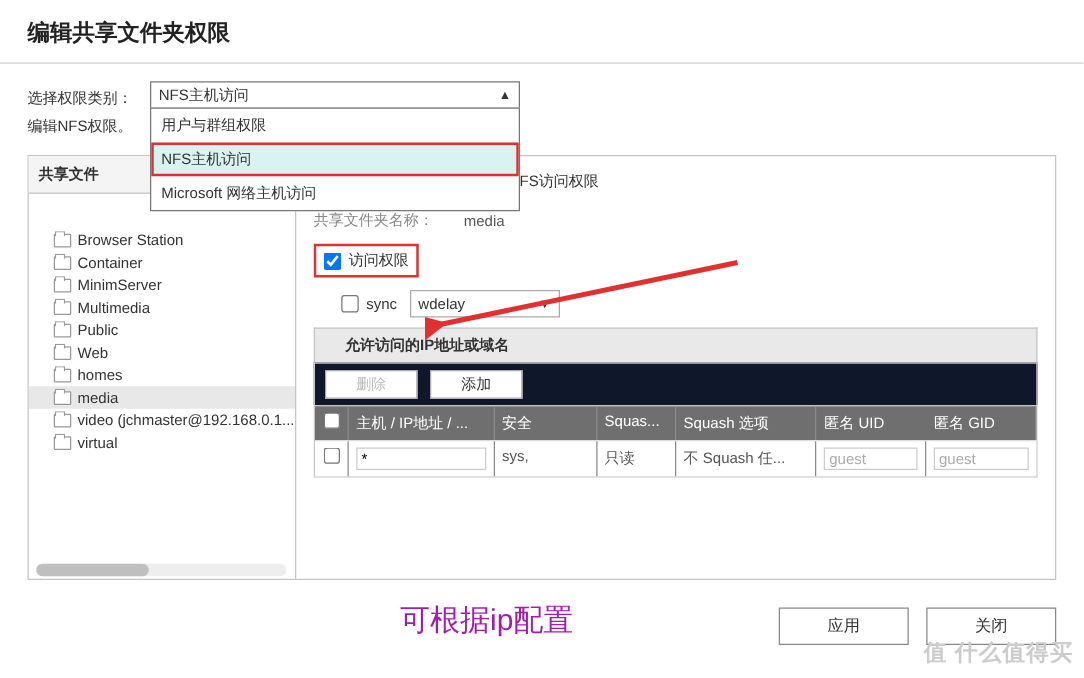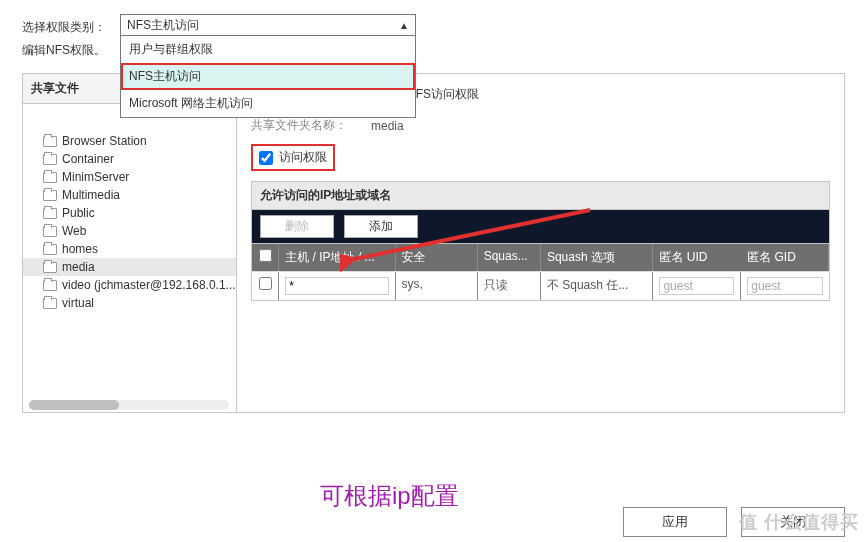--- a/index.html
+++ b/index.html
@@ -27,49 +27,50 @@
 .desc { color: #333; margin-bottom: 14px; }
 .frow { display: flex; align-items: center; margin-bottom: 10px; }
 .flabel { color: #888; width: 120px; }
 .fval { color: #555; }
 .cb-wrap { display: flex; align-items: center; gap: 6px; }
 .cb { width: 14px; height: 14px; }
 .access-box { display: inline-flex; align-items: center; gap: 6px; border: 2px solid #e03030; padding: 3px 6px; }
 .sync-row { display: flex; align-items: center; gap: 10px; padding-left: 22px; margin-bottom: 8px; }
 .mini-select { border: 1px solid #aaa; height: 22px; width: 120px; display: flex; align-items: center; justify-content: space-between; padding: 0 6px; background: #fff; }
 .secure-row { padding-left: 22px; margin-bottom: 10px; }
-.ip-section-hdr { background: #e9e9e9; padding: 5px 8px; font-weight: bold; border: 1px solid #c5c5c5; border-bottom: none; }
+.ip-section-hdr { background: #e9e9e9; padding: 5px 24px; font-weight: bold; border: 1px solid #c5c5c5; border-bottom: none; }
 .ip-toolbar { background: #0f172a; border: 1px solid #c5c5c5; border-bottom: none; padding: 5px 8px; display: flex; gap: 10px; }
 .tb-btn { border: 1px solid #aaa; background: #fff; padding: 2px 24px; cursor: pointer; font-size: 12px; }
 .tb-btn.disabled { color: #bbb; cursor: default; }
 .grid { border: 1px solid #c5c5c5; }
 .ghead { display: flex; background: #6f6f6f; color: #fff; font-size: 12px; }
 .gh, .gc { padding: 5px 6px; border-right: 1px solid #8a8a8a; overflow: hidden; text-overflow: ellipsis; white-space: nowrap; }
 .col-cb { width: 28px; text-align: center; }
 .col-host { width: 122px; }
 .col-sec { width: 86px; }
 .col-sq1 { width: 66px; }
 .col-sq2 { width: 118px; }
 .col-gid { width: 92px; }
 .col-uid { width: 92px; border-right: none; }
 .grow { display: flex; background: #fff; border-top: 1px solid #ddd; }
 .gc { color: #555; }
 .gc input[type=text] { width: 100%; border: 1px solid #ccc; padding: 1px 3px; font-size: 12px; }
-.footer { position: absolute; right: 22px; bottom: 5px; display: flex; gap: 14px; }
+.footer { position: absolute; right: 22px; bottom: 26px; display: flex; gap: 14px; }
 .btn { border: 1px solid #888; background: #fff; padding: 5px 38px; cursor: pointer; font-size: 13px; }
 .hscroll { position: absolute; left: 6px; bottom: 2px; width: 200px; height: 10px; background: #eee; border-radius: 5px; }
 .hscroll-thumb { width: 90px; height: 10px; background: #bfbfbf; border-radius: 5px; }
 .arrow-svg { position: absolute; z-index: 60; pointer-events: none; }
 .anno-text { position: absolute; color: #a21caf; font-size: 24px; z-index: 60; }
 .watermark { position: absolute; right: 8px; bottom: 8px; color: #ccc; font-size: 18px; z-index: 5; font-weight: bold; letter-spacing: 1px; }
 </style>
 </head>
 <body>
 
 <div class="dialog">
+  <div class="title-bar">编辑共享文件夹权限</div>
   <div class="content">
     <div class="row">
       <div class="row-label">选择权限类别：</div>
       <div class="dropdown-wrap">
         <div class="dropdown">
           <span>NFS主机访问</span>
           <span class="dd-arrow">▲</span>
         </div>
         <div class="dd-list">
           <div class="dd-item">用户与群组权限</div>
@@ -137,20 +138,30 @@
         <div class="desc">您可以在此设置网络驱动器的NFS访问权限</div>
         <div class="frow">
           <div class="flabel">共享文件夹名称：</div>
           <div class="fval">media</div>
         </div>
         <div class="frow">
           <span class="access-box">
             <input type="checkbox" class="cb" checked="" style="">
             <span>访问权限</span>
           </span>
+        </div>
+        <div class="sync-row">
+          <span class="cb-wrap">
+            <input type="checkbox" class="cb" style="">
+            <span>sync</span>
+          </span>
+          <div class="mini-select">
+            <span>wdelay</span>
+            <span style="font-size:10px">▼</span>
+          </div>
         </div>
 
         <div class="ip-section-hdr">允许访问的IP地址或域名</div>
         <div class="ip-toolbar">
           <div class="tb-btn disabled">删除</div>
           <div class="tb-btn">添加</div>
         </div>
         <div class="grid">
           <div class="ghead">
             <div class="gh col-cb"><input type="checkbox" style=""></div>

